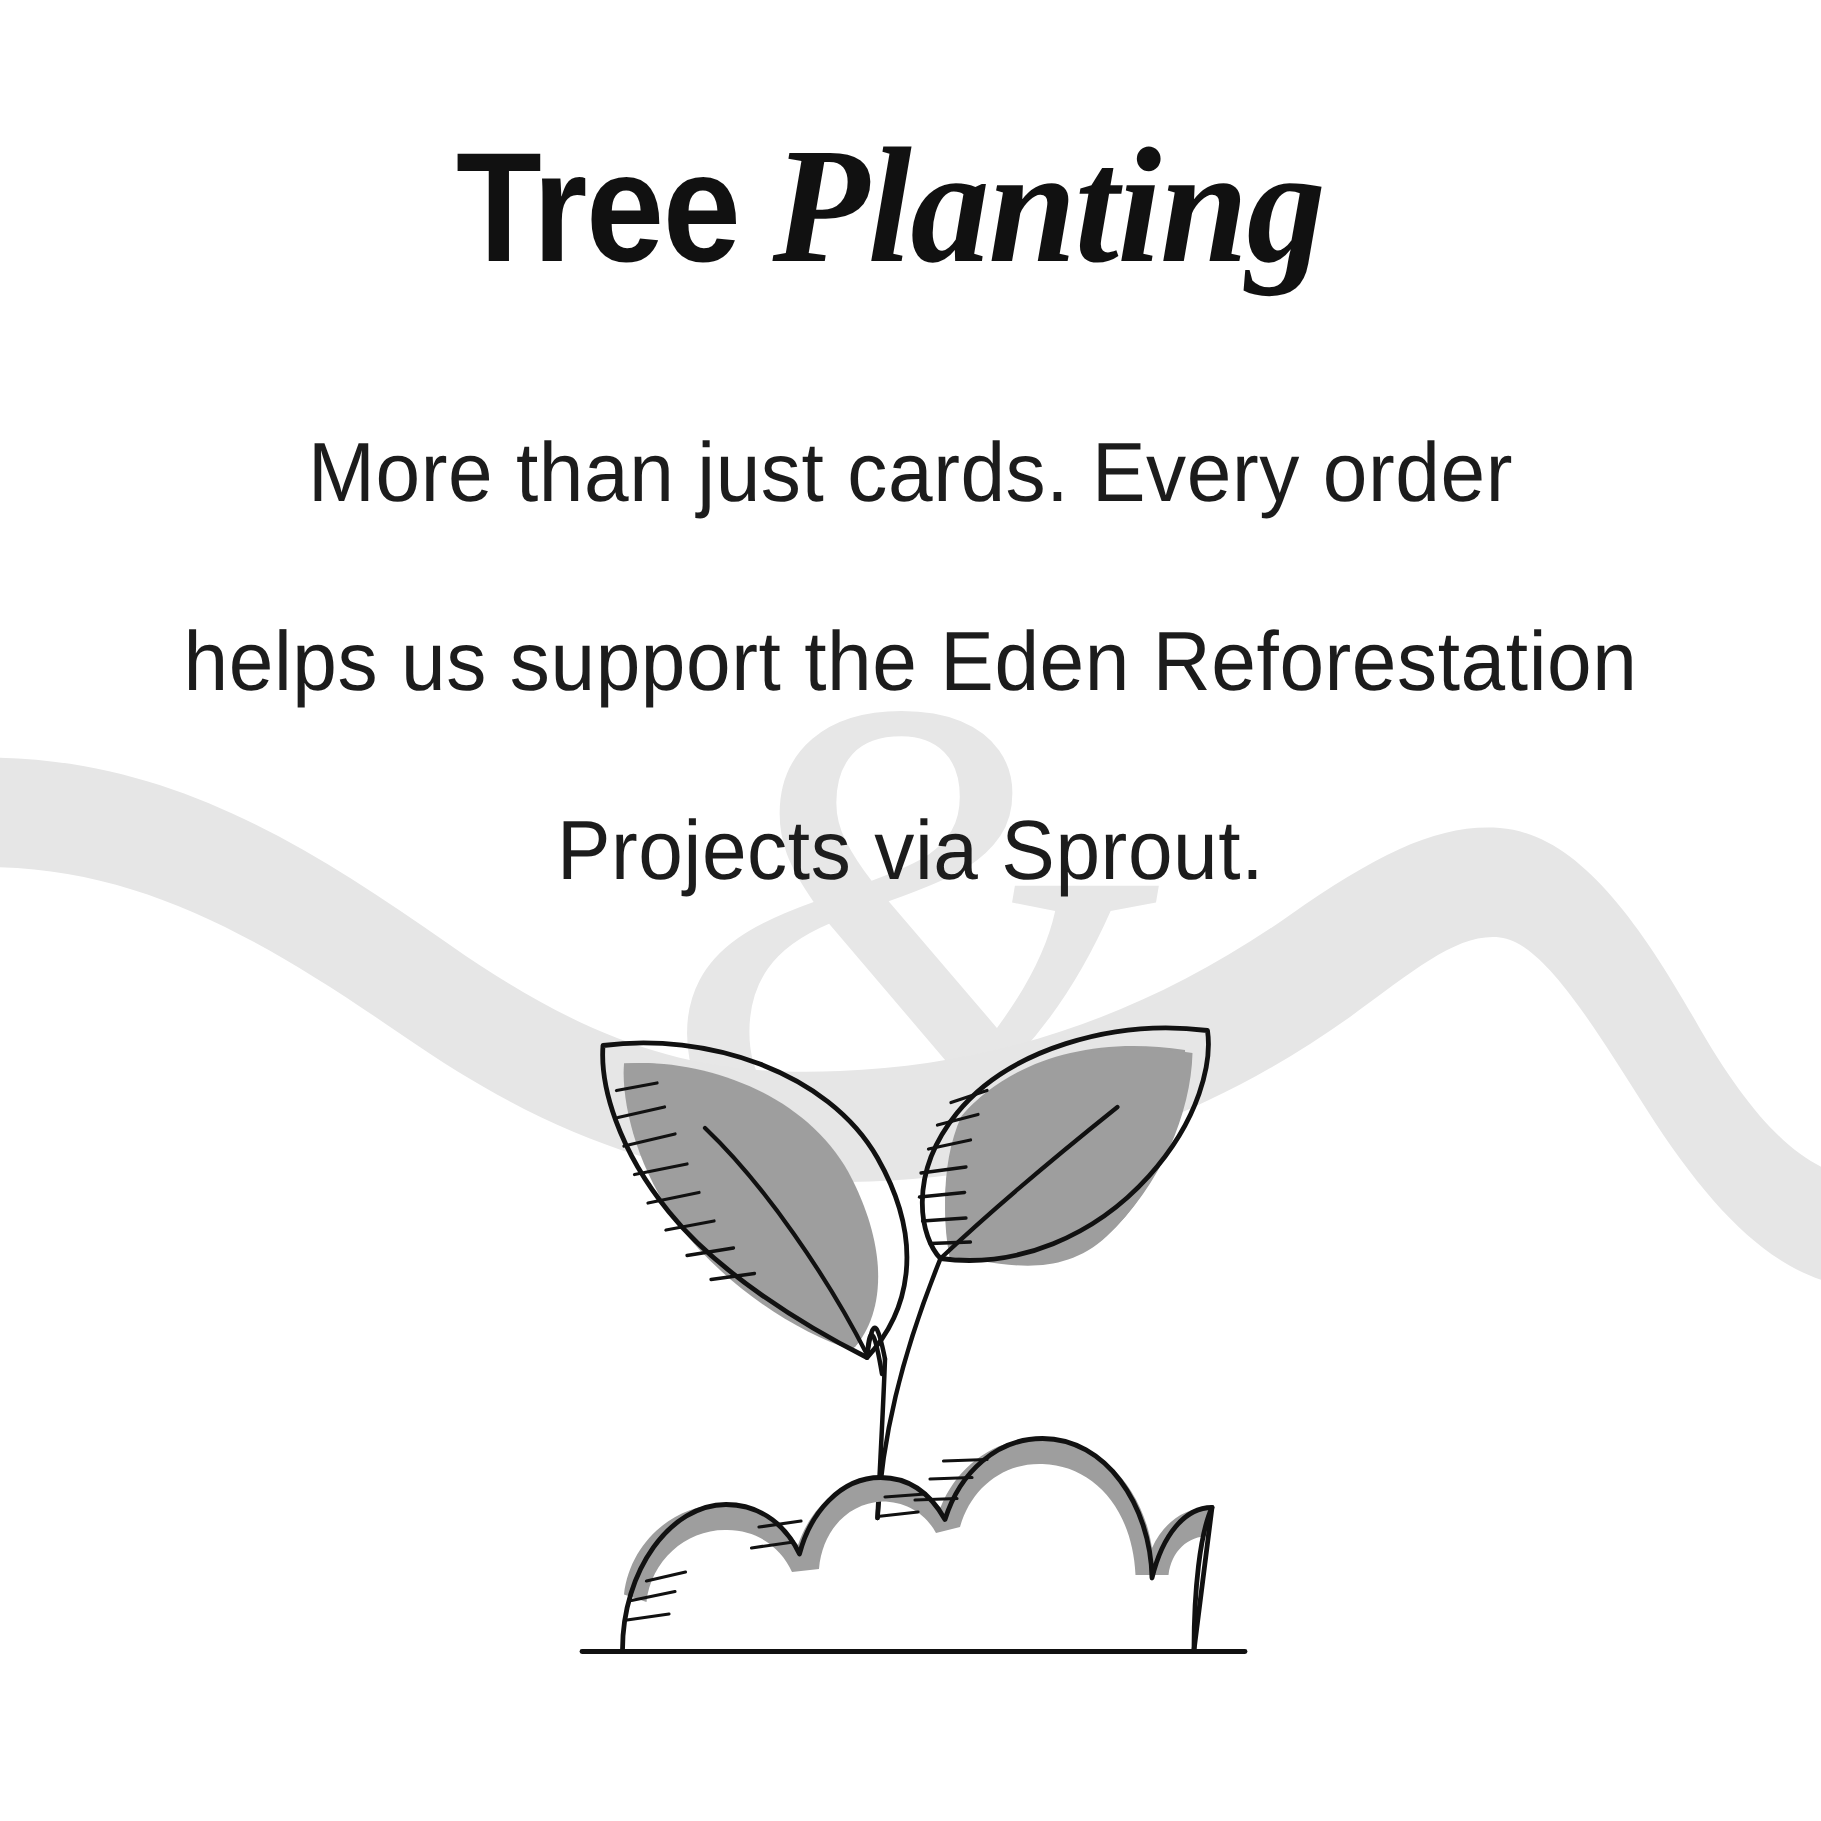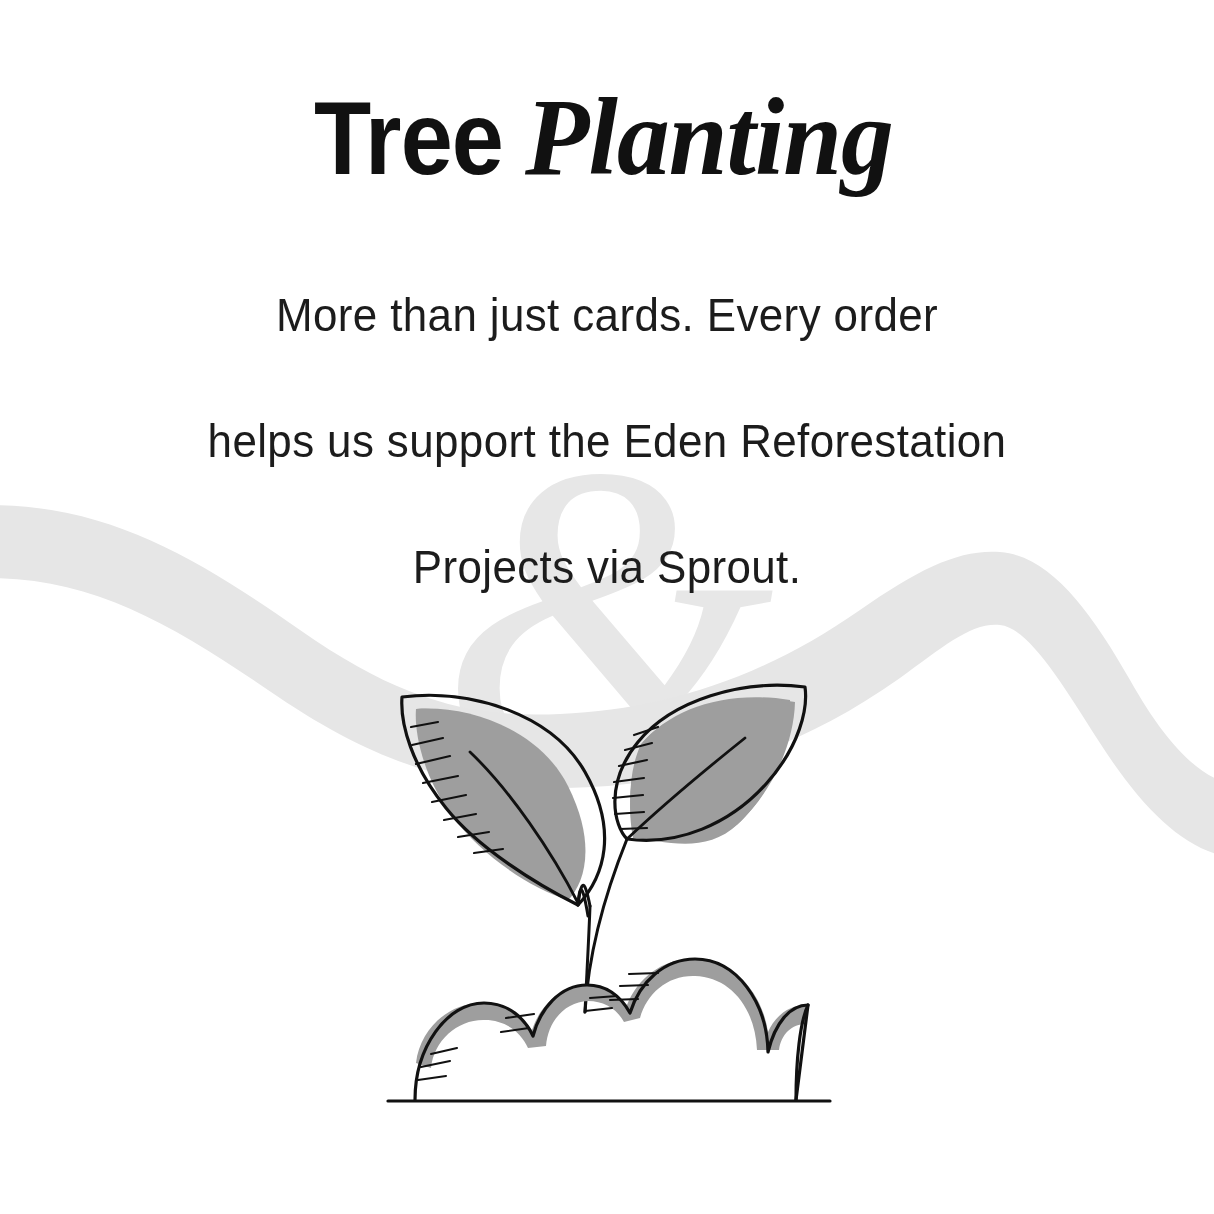--- a/index.html
+++ b/index.html
@@ -30,21 +30,21 @@
   #text-layer {
     position: absolute;
     left: 0;
     top: 0;
     width: 1214px;
     height: 1214px;
     z-index: 3;
   }
   #title {
     position: absolute;
-    left: 10px;
+    left: 0;
     top: 82px;
     width: 1182px;
     text-align: center;
     white-space: nowrap;
     line-height: 1;
     color: #111111;
   }
   #title .t-bold {
     font-family: "Liberation Sans Narrow", "Liberation Sans", sans-serif;
     font-weight: 700;
@@ -67,21 +67,21 @@
   }
   #subtitle {
     position: absolute;
     left: 30px;
     top: 252px;
     width: 1154px;
     text-align: center;
     color: #1c1c1c;
     font-family: "Liberation Sans", sans-serif;
     font-weight: 300;
-    font-size: 46px;
+    font-size: 56px;
     line-height: 126px;
     letter-spacing: 0.4px;
   }
   #subtitle .sub-line {
     display: block;
     white-space: nowrap;
     transform: scaleX(0.955);
   }
   
   #subtitle .sub-line {

